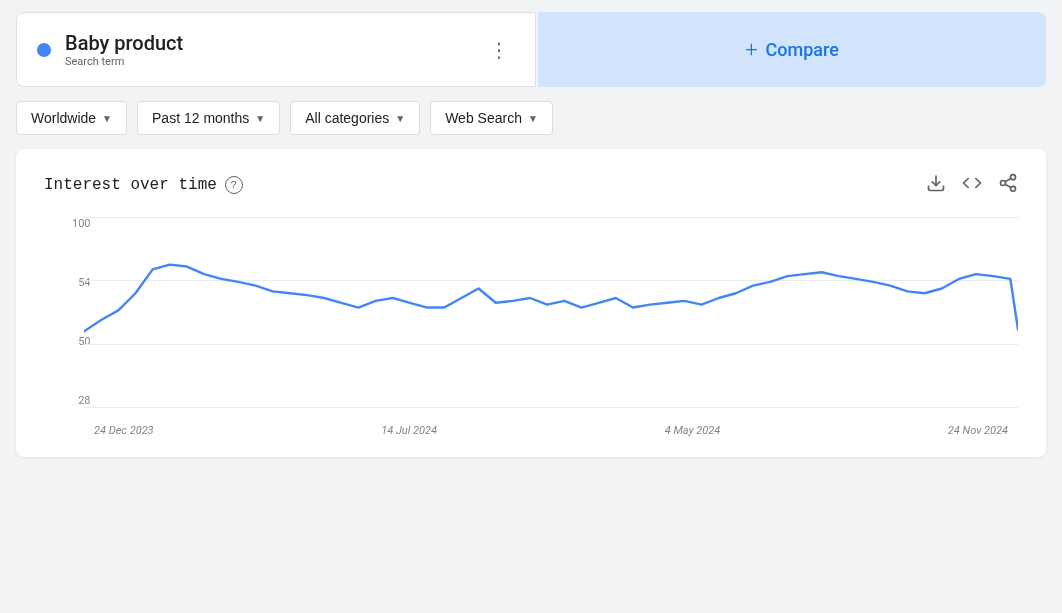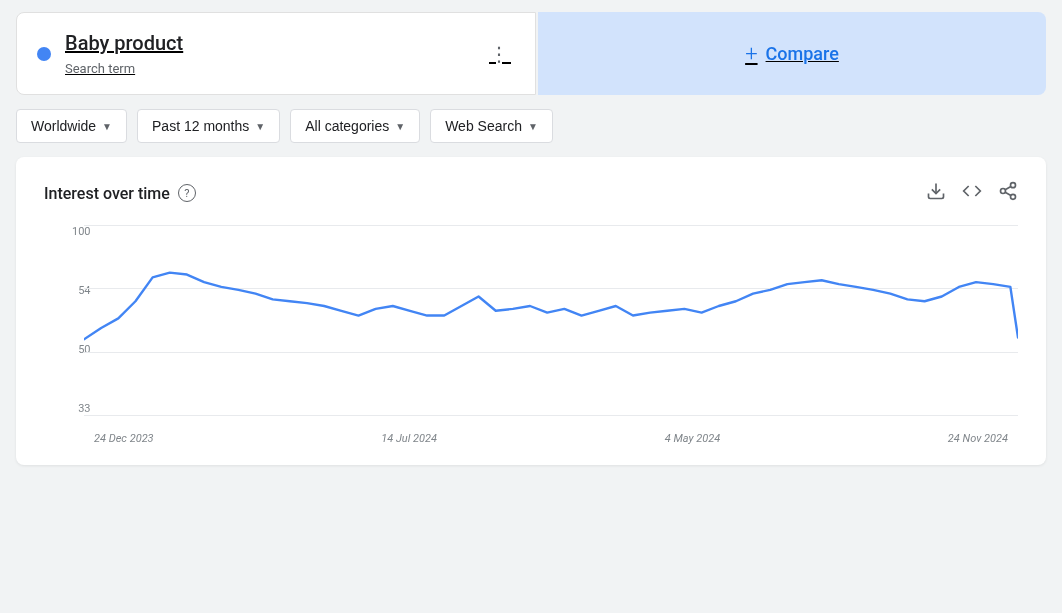--- a/index.html
+++ b/index.html
@@ -8,21 +8,20 @@
       background: #f1f3f4;
       min-height: 613px;
       width: 1062px;
       overflow: hidden;
     }
 
     .top-section {
       display: flex;
       gap: 0;
       padding: 12px 16px 0 16px;
-      text-decoration: underline;
     }
 
     .search-term-card {
       background: #fff;
       border-radius: 8px 0 0 8px;
       padding: 18px 20px;
       display: flex;
       align-items: center;
       justify-content: space-between;
       flex: 0 0 520px;
@@ -43,23 +42,23 @@
       flex-shrink: 0;
     }
 
     .search-term-text .term-name {
       font-size: 20px;
       font-weight: 500;
       color: #202124;
     }
 
     .search-term-text .term-sub {
-      font-size: 13px;
-      color: #5f6368;
-      margin-top: 6px;
+      font-size: 11px;
+      color: #5f6368;
+      margin-top: 0;
     }
 
     .three-dots {
       color: #5f6368;
       font-size: 20px;
       cursor: pointer;
       padding: 4px;
       letter-spacing: 2px;
     }
 
@@ -121,20 +120,21 @@
       display: flex;
       align-items: center;
       justify-content: space-between;
       margin-bottom: 20px;
     }
 
     .chart-title-row {
       display: flex;
       align-items: center;
       gap: 8px;
+      font-family: Liberation Mono, monospace;
     }
 
     .chart-title {
       font-size: 16px;
       font-weight: 500;
       color: #202124;
     }
 
     .help-icon {
       width: 18px;
@@ -295,21 +295,21 @@
       </span>
     </div>
   </div>
 
   <div class="chart-area">
 
     <div class="y-axis-labels">
       <span class="y-label">100</span>
       <span class="y-label">54</span>
       <span class="y-label">50</span>
-      <span class="y-label">33</span>
+      <span class="y-label">28</span>
     </div>
 
     <div class="chart-grid">
       <div class="grid-line" style="top: 0%;"></div>
       <div class="grid-line" style="top: 33.3%;"></div>
       <div class="grid-line" style="top: 66.6%;"></div>
       <div class="grid-line" style="top: 100%;"></div>
     </div>
 
     <svg class="chart-svg" xmlns="http://www.w3.org/2000/svg" preserveAspectRatio="none" viewBox="0 0 980 185">

